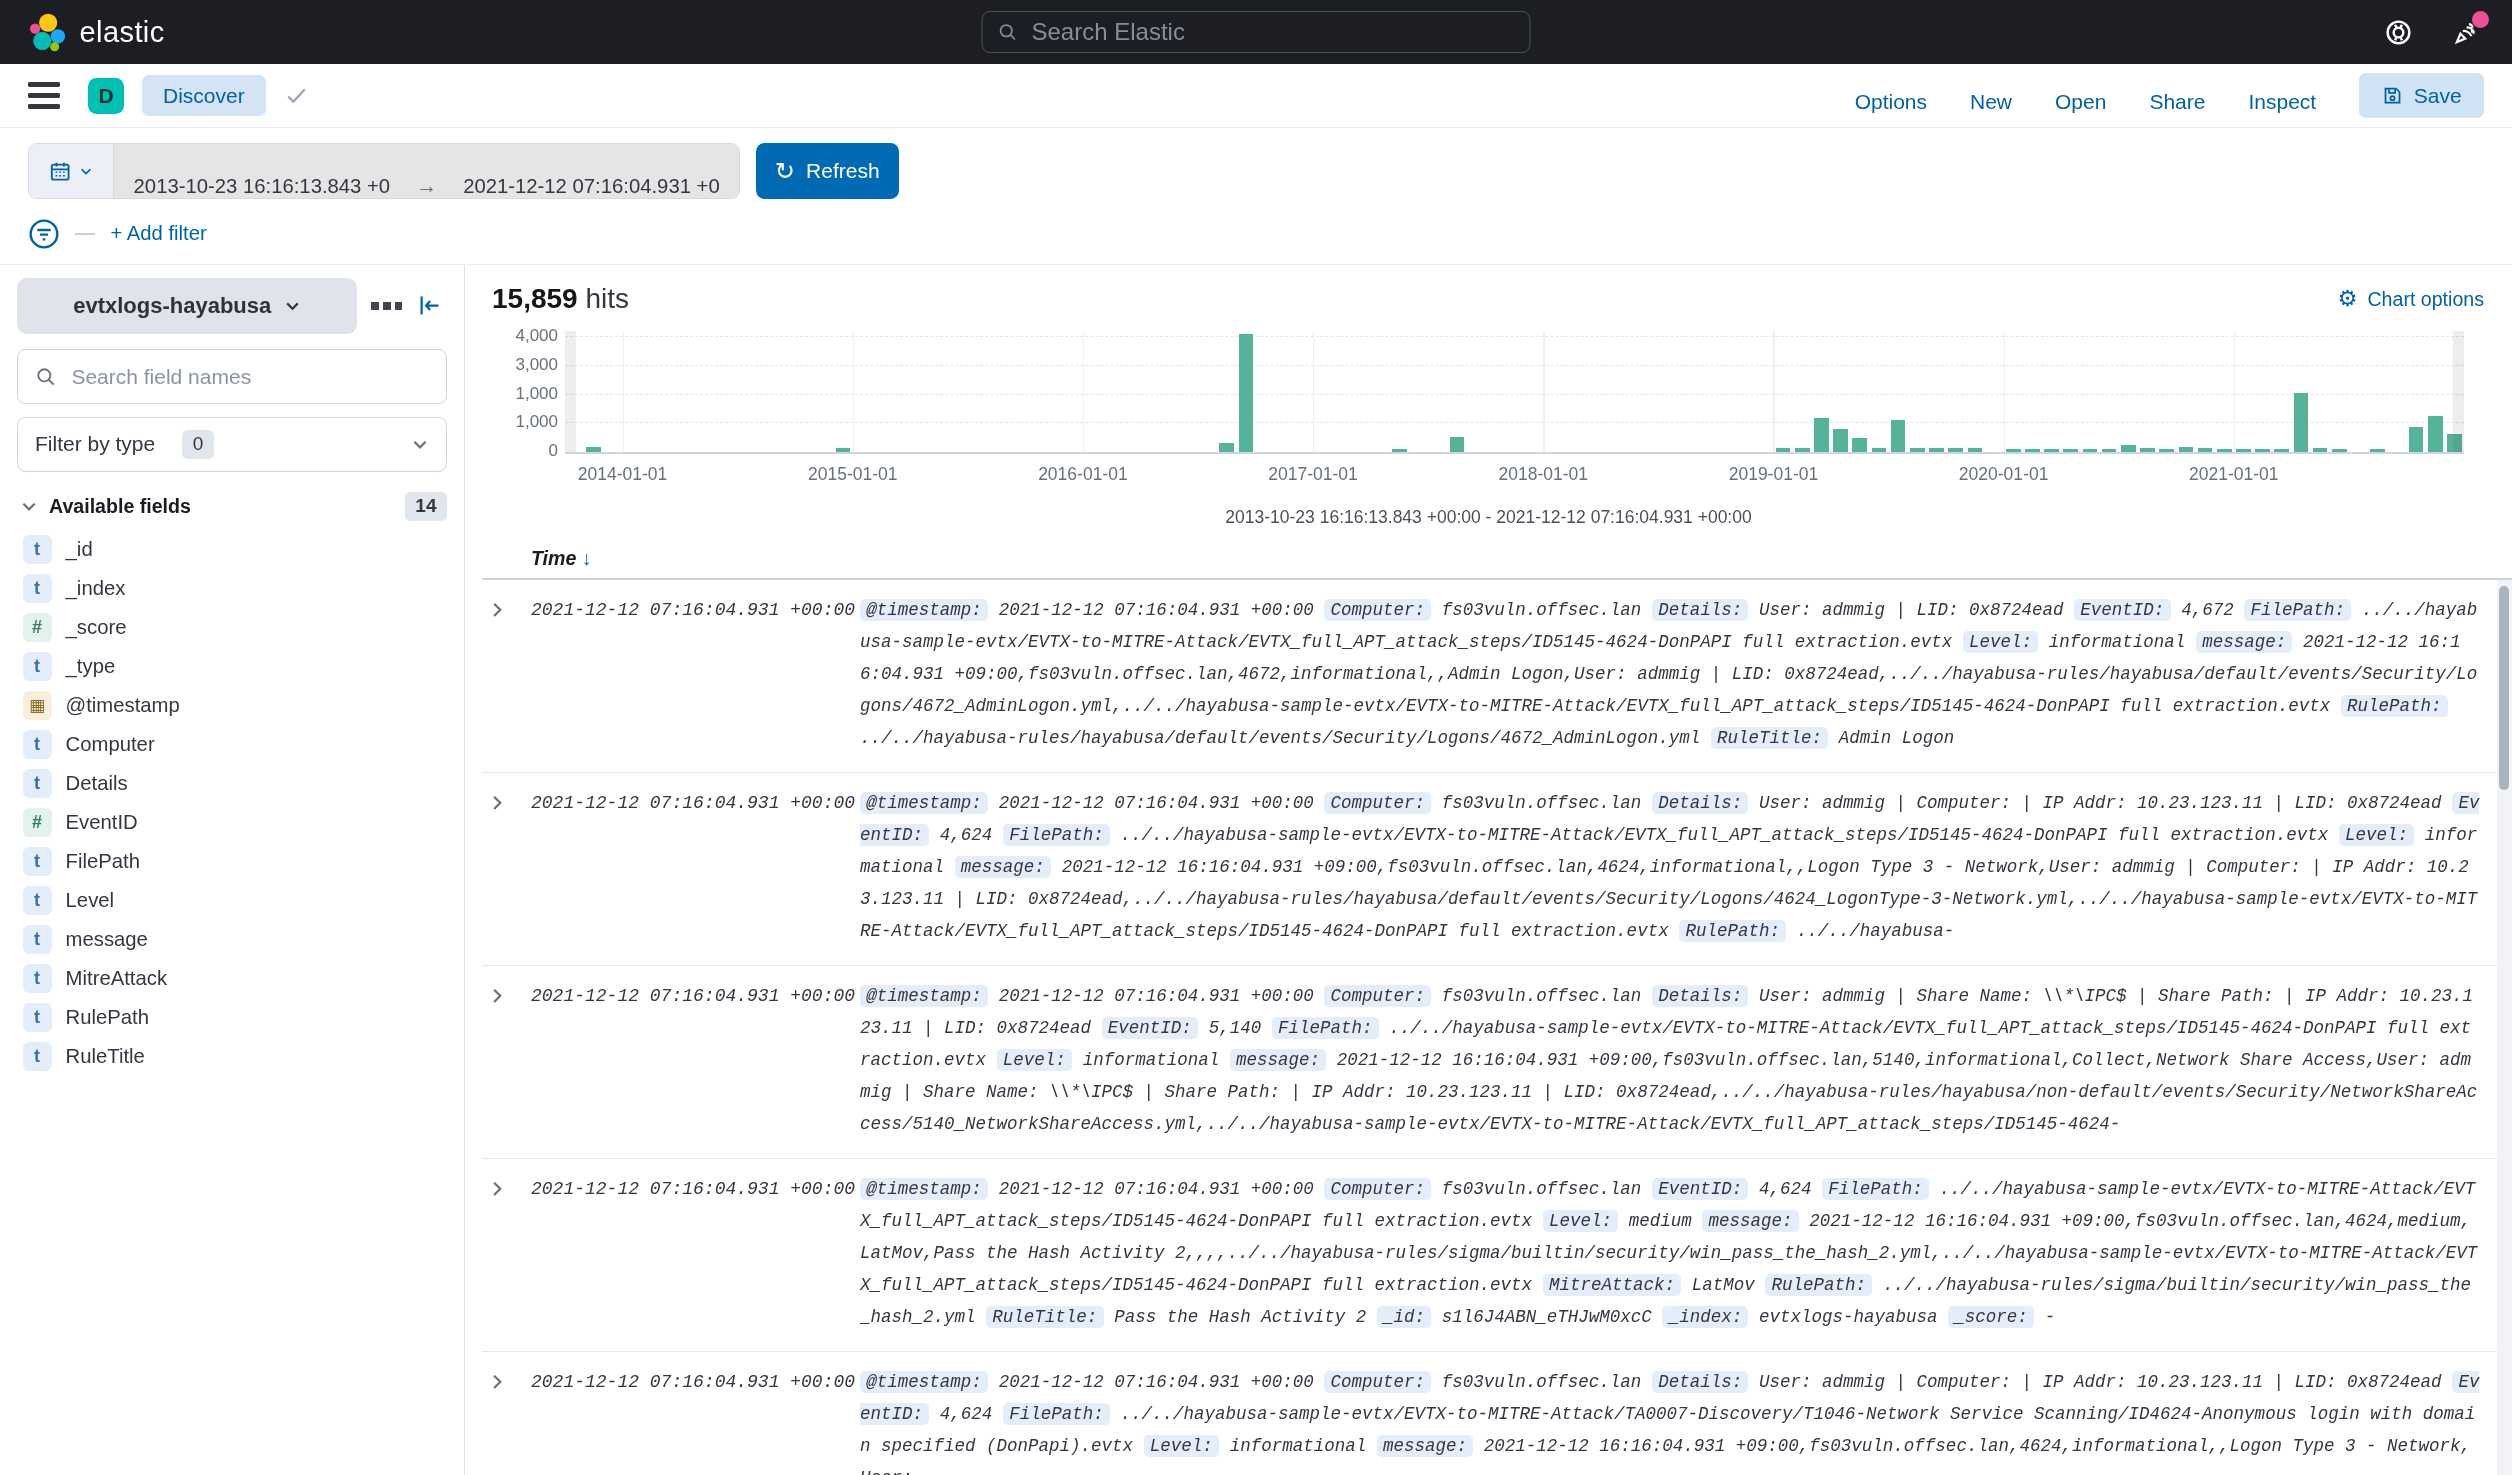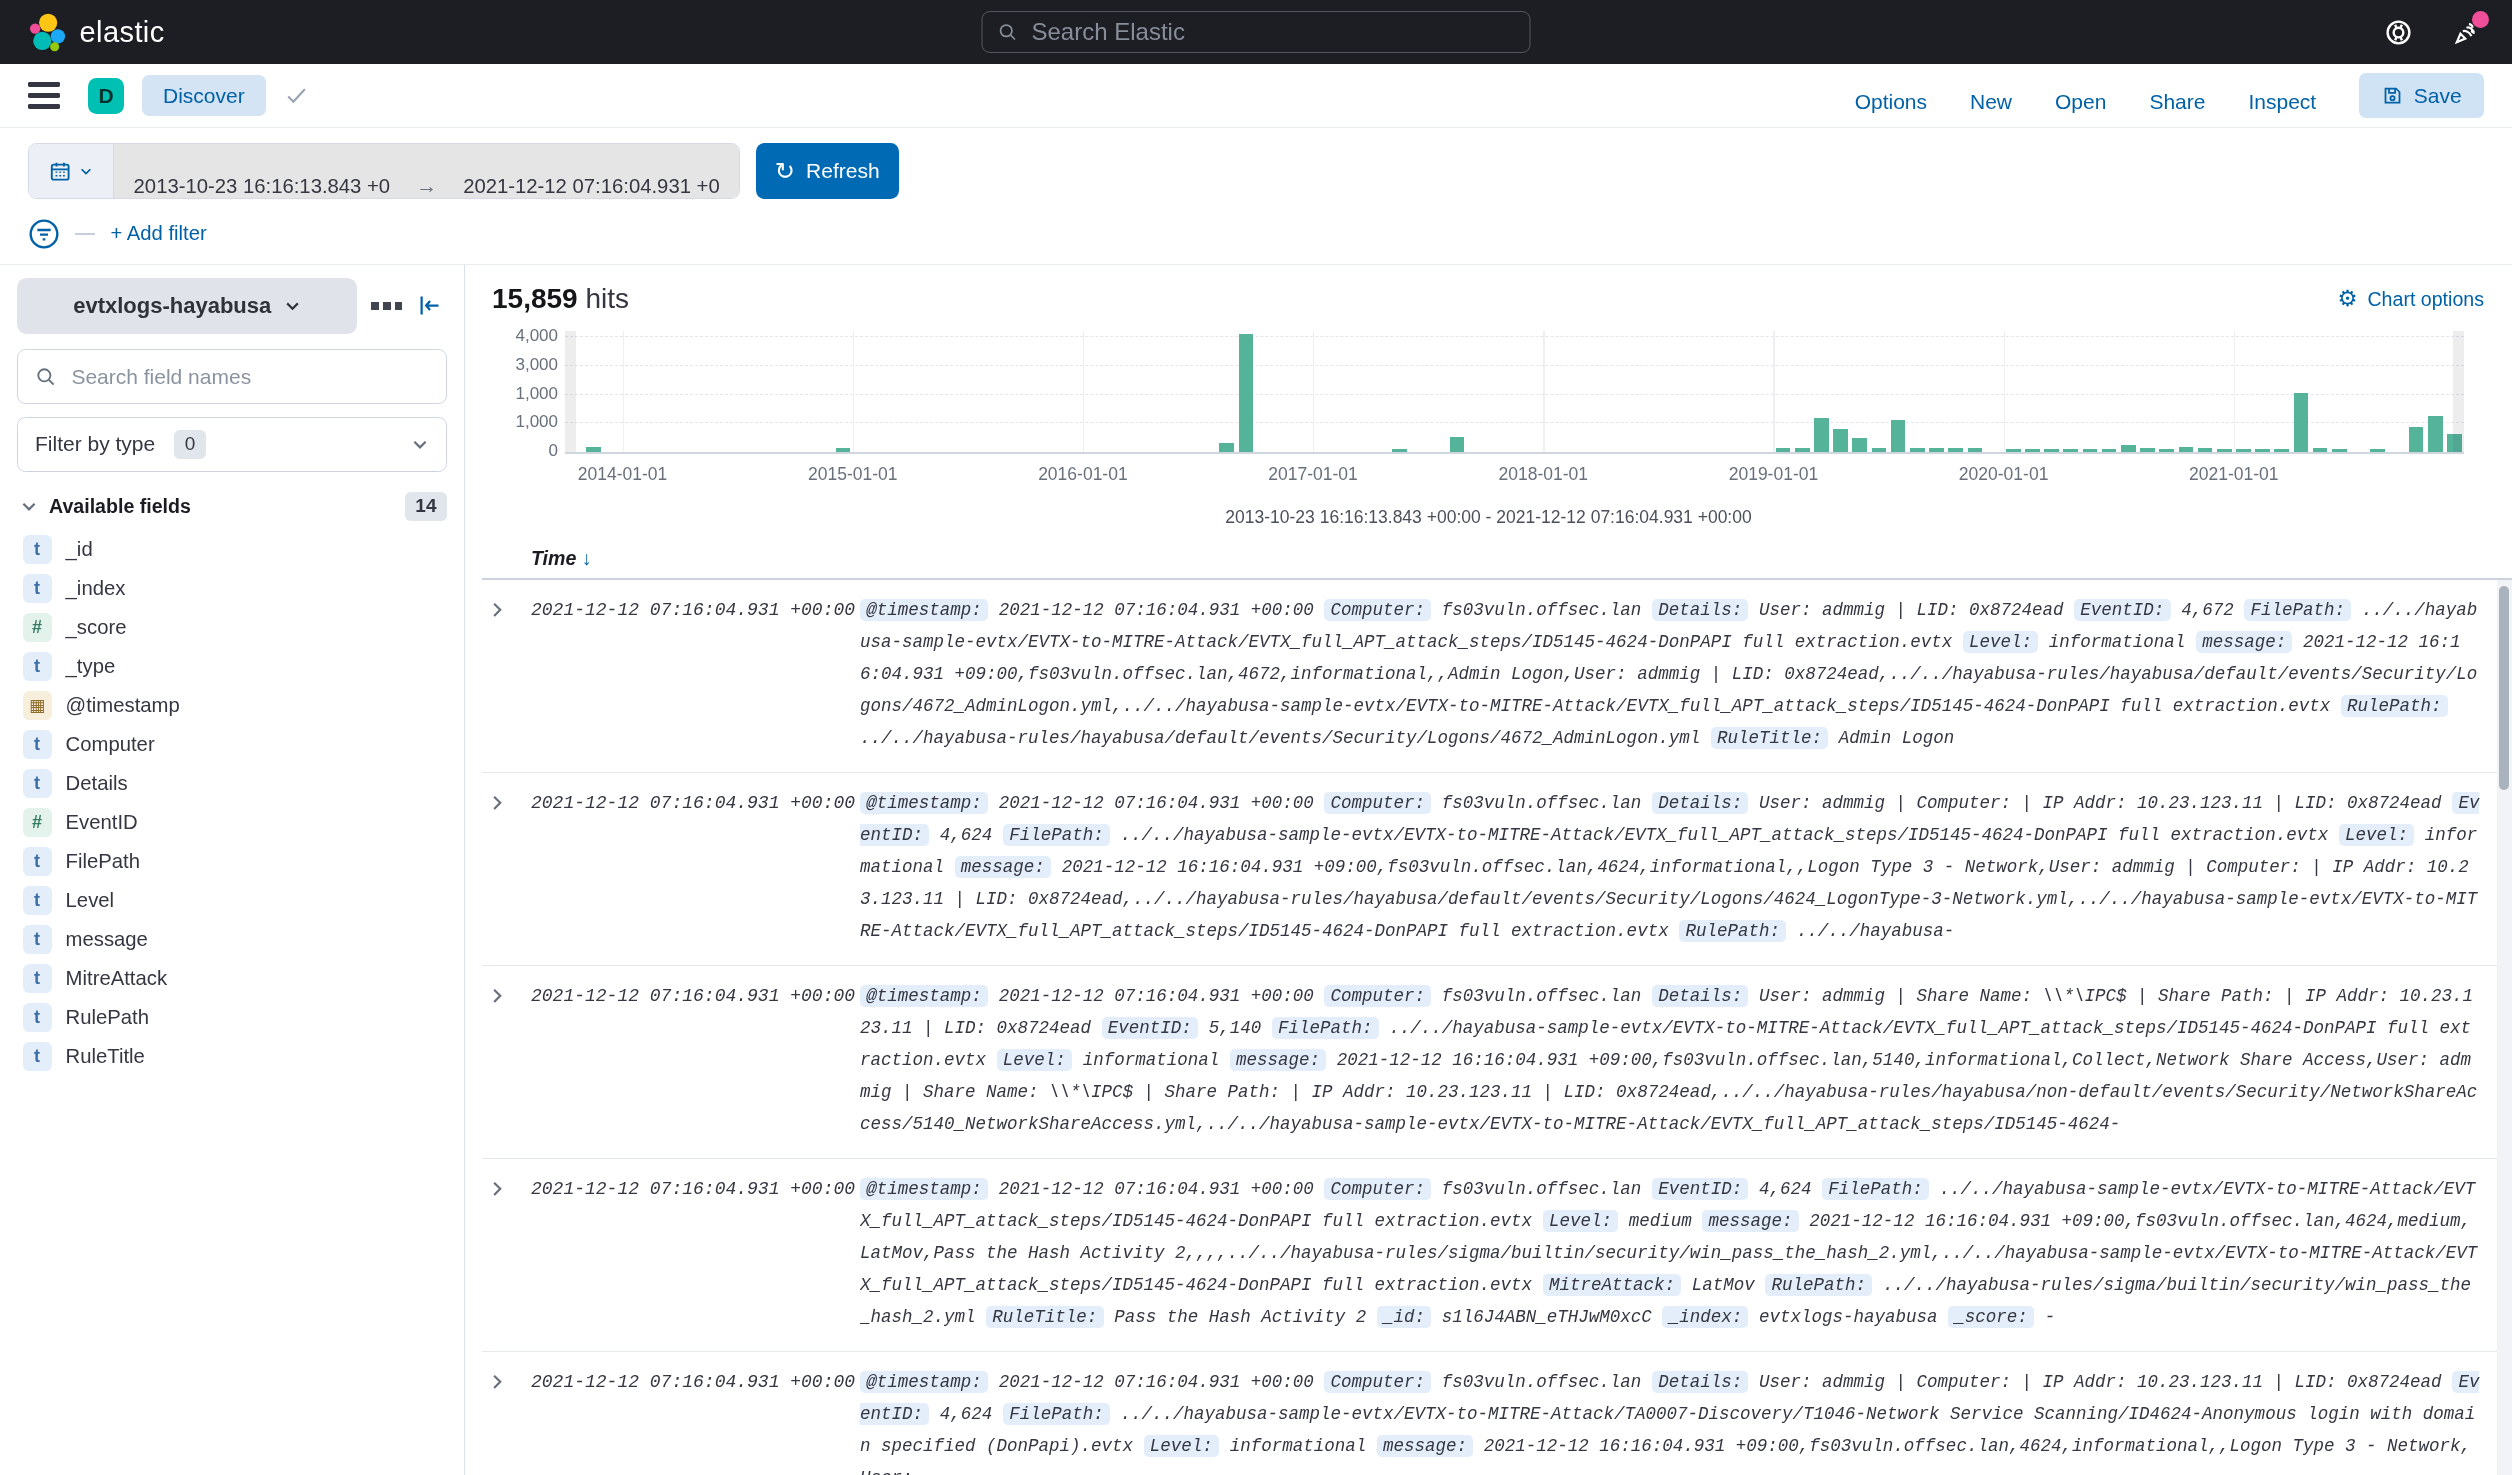--- a/index.html
+++ b/index.html
@@ -54,21 +54,21 @@
   
   .content { flex:1; display:flex; overflow:hidden; }
   .sidebar { width:465px; flex:none; border-right:1.4px solid #dbe0e9; padding:12.6px 17px 0; overflow:hidden; }
   .index-row { display:flex; align-items:center; gap:14px; }
   .index-pill { width:340px; height:56px; background:#e0e3ea; border-radius:9.8px; display:flex; align-items:center; justify-content:center;
     gap:12.6px; font-size:22px; font-weight:700; color:#2f3238; cursor:pointer; }
   .boxes-icon { display:flex; gap:4.2px; cursor:pointer; }
   .boxes-icon i { width:7.7px; height:7.7px; background:#404550; display:block; }
   .field-search { margin-top:15.4px; height:55px; border:1.4px solid #cfd5e0; border-radius:8.4px; display:flex; align-items:center; gap:14px; padding:0 17px; }
   .fs-placeholder { color:#8b93a1; font-size:21px; }
-  .type-filter { margin-top:12.6px; height:55px; border:1.4px solid #cfd5e0; border-radius:8.4px; display:flex; align-items:center; gap:19px; padding:0 17px; cursor:pointer; }
+  .type-filter { margin-top:12.6px; height:55px; border:1.4px solid #cfd5e0; border-radius:8.4px; display:flex; align-items:center; gap:27px; padding:0 17px; cursor:pointer; }
   .type-filter .tf-label { font-size:21px; color:#343741; }
   .count-badge { background:#e1e5ec; border-radius:5.6px; padding:3.5px 10.5px; font-size:19px; color:#343741; }
   .tf-chev { margin-left:auto; display:flex; }
   .fields-header { margin-top:19.6px; display:flex; align-items:center; gap:11.2px; padding-left:2.8px; }
   .fields-header .fh-label { font-size:19.6px; font-weight:700; color:#1a1c21; }
   .fields-count { margin-left:auto; background:#e1e5ec; border-radius:5.6px; padding:3.5px 10.5px; font-size:19px; font-weight:600; color:#343741; }
   .field-list { margin-top:9.8px; }
   .field-item { height:39px; display:flex; align-items:center; gap:14px; padding-left:5.6px; cursor:pointer; }
   .tok { width:29px; height:29px; border-radius:6.3px; display:flex; align-items:center; justify-content:center; font-size:18px; font-weight:600; flex:none; }
   .tok-t { background:#e3eefa; color:#3c6fa5; }

